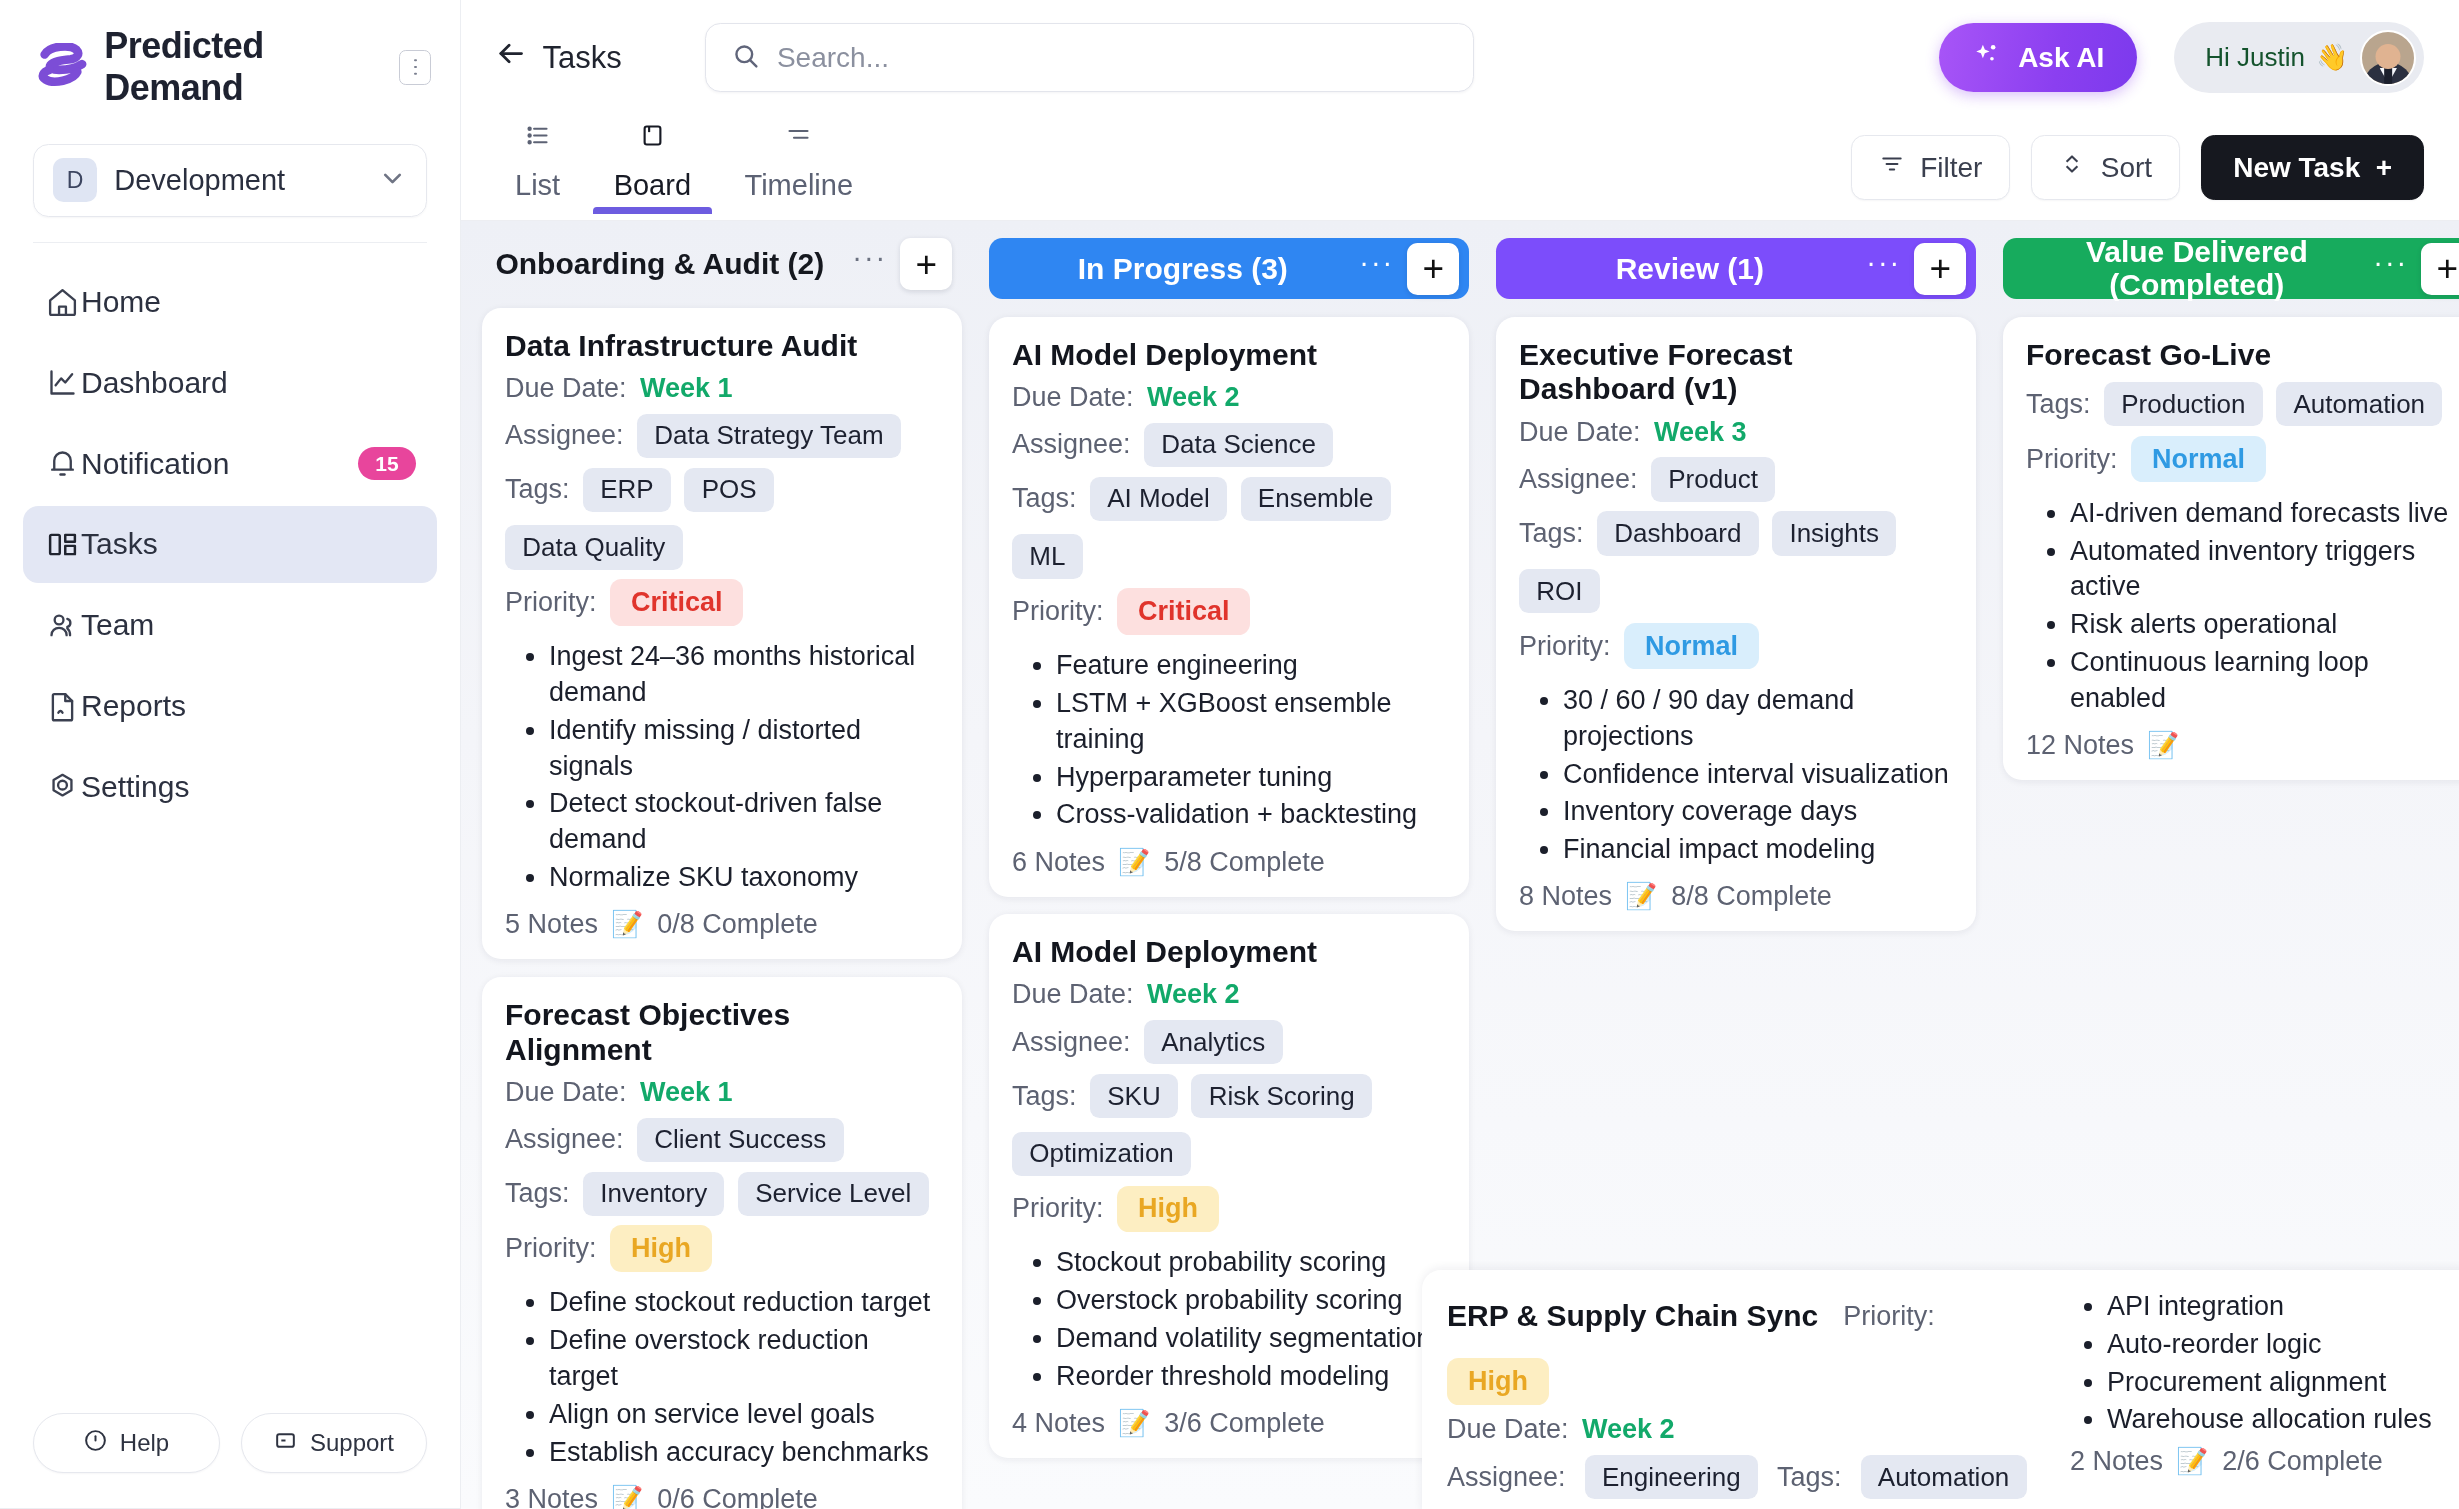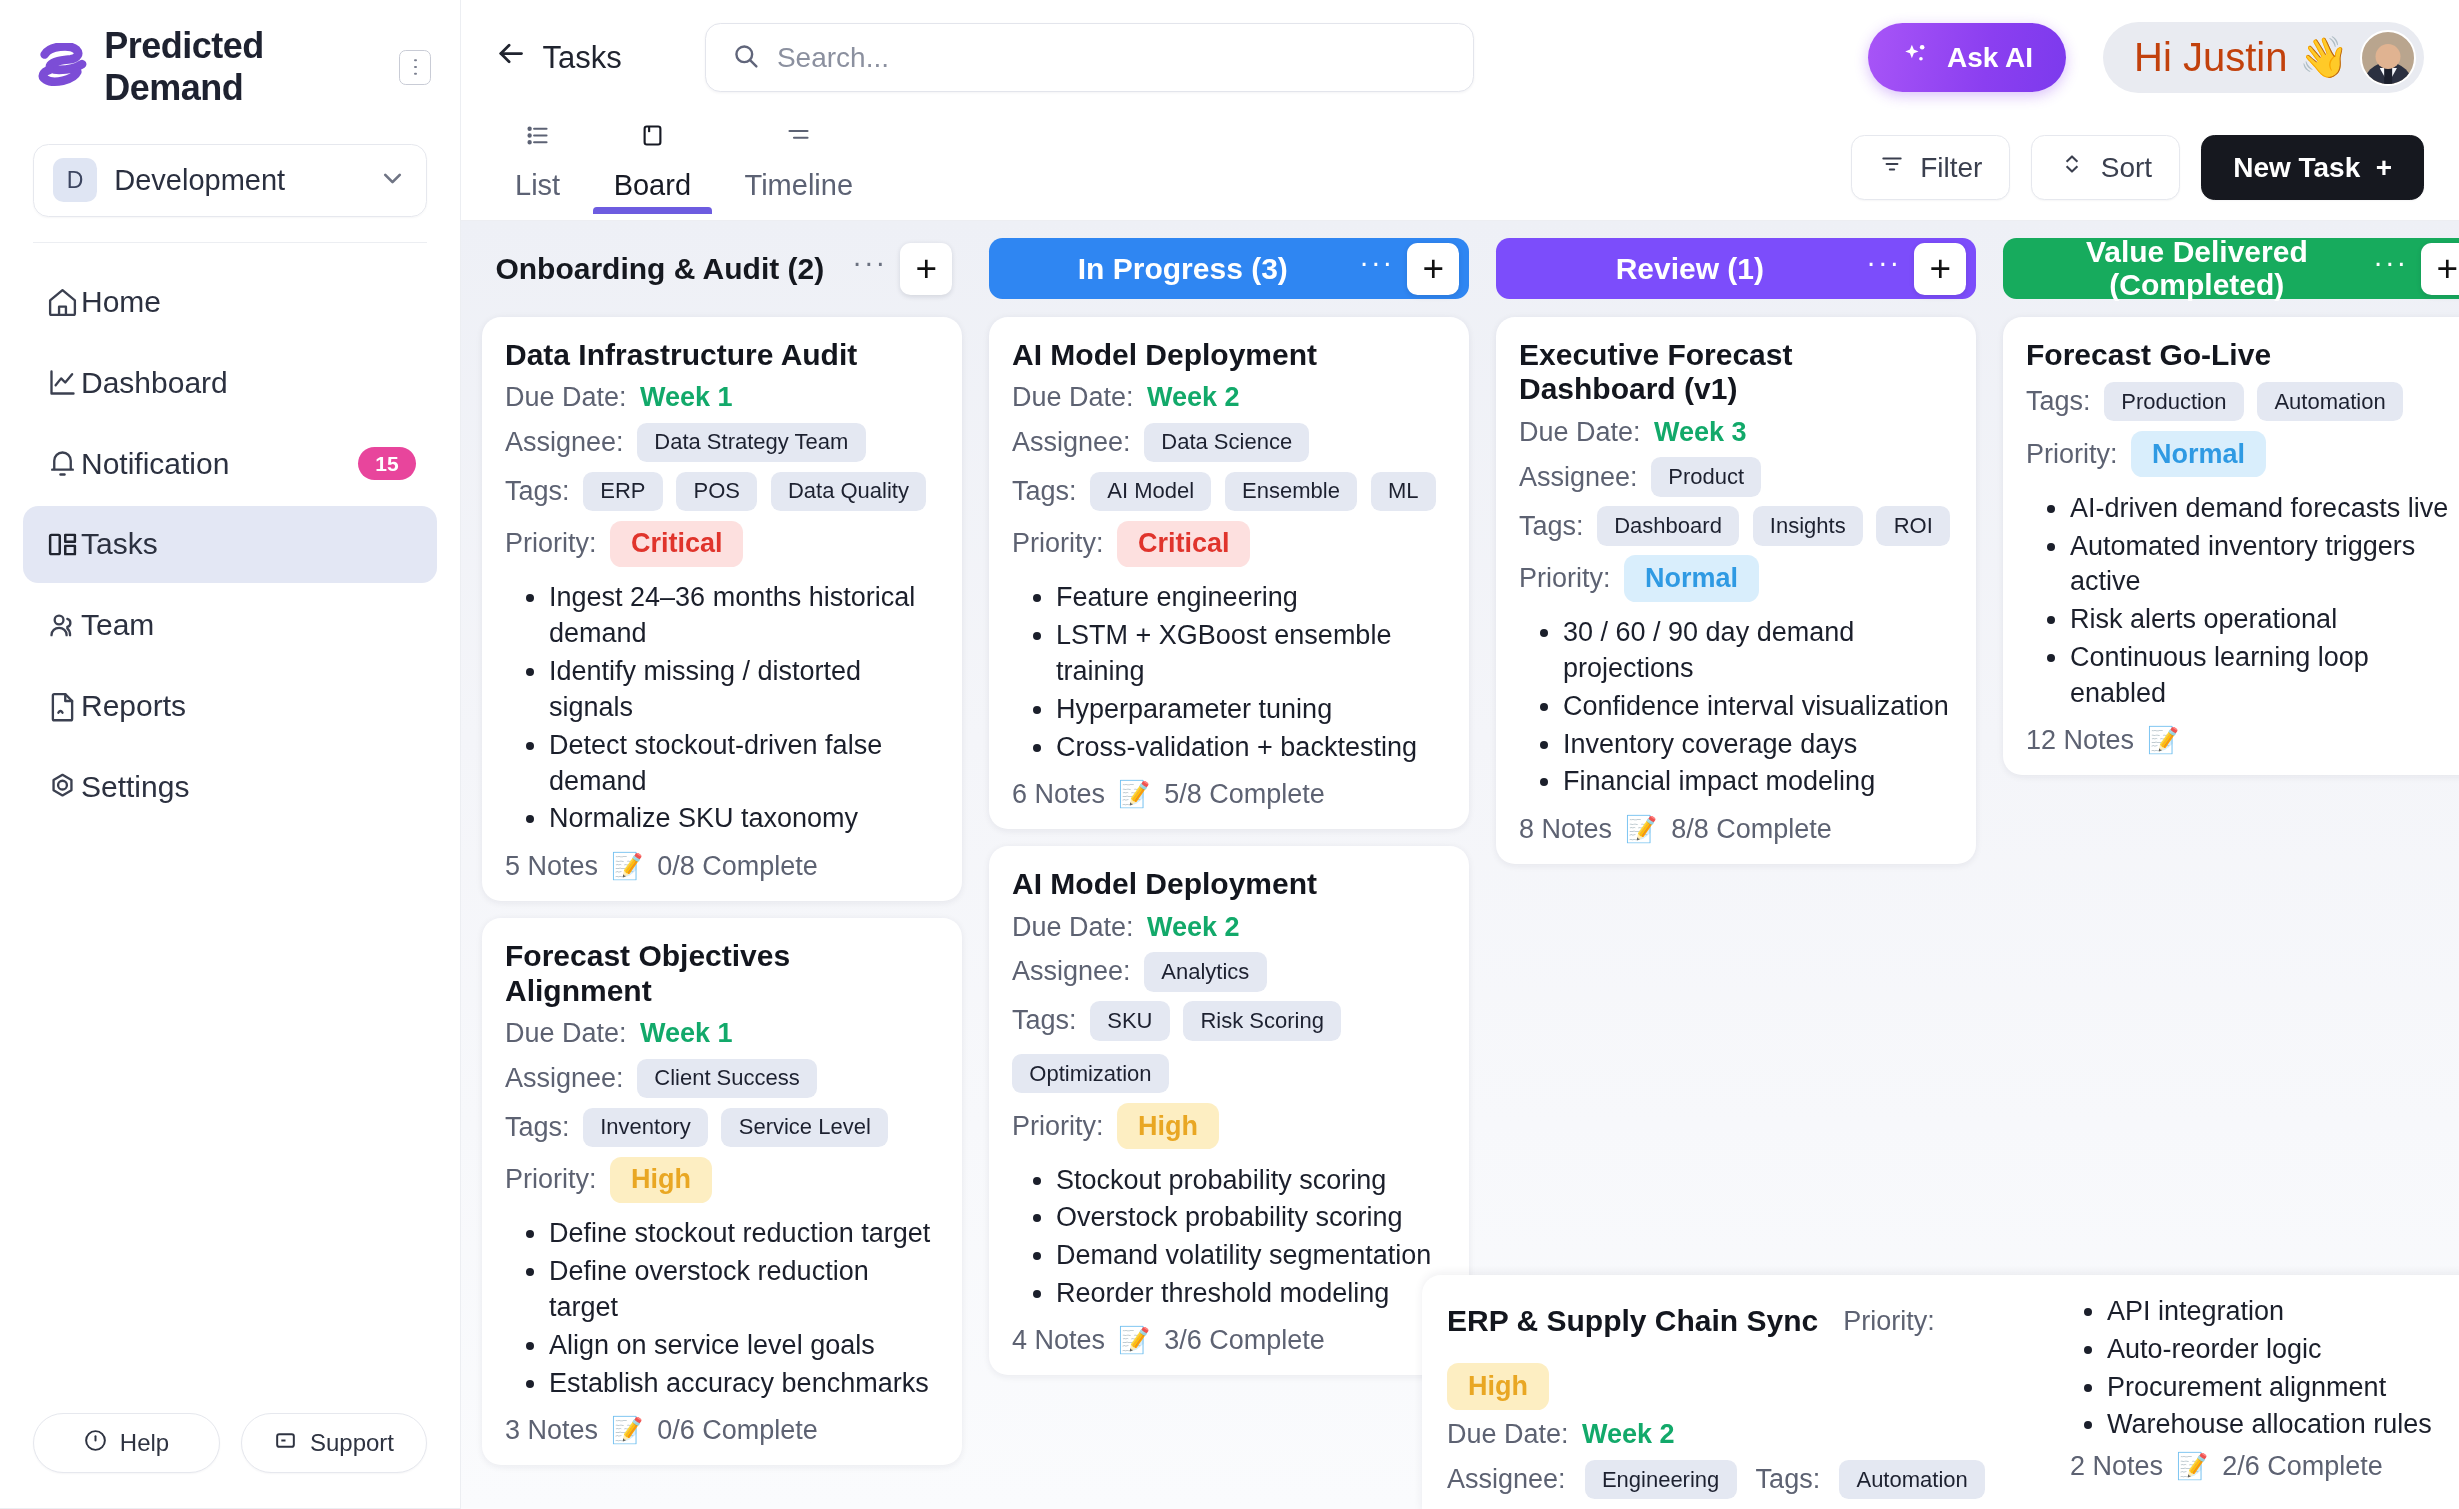--- a/index.html
+++ b/index.html
@@ -89,21 +89,21 @@
     height: 69px; padding: 0 33px; border-radius: 960px;
     background: linear-gradient(100deg, #a855f7 0%, #8b3ff0 60%, #7c3aed 100%);
     color: #fff; font-size: 28px; font-weight: 600;
     display: flex; align-items: center; gap: 17.3px;
     box-shadow: 0 3.8px 13.4px rgba(139,63,240,.32);
   }
   .greet {
     height: 71px; border-radius: 960px; background: #e9ebf1;
     display: flex; align-items: center; gap: 11.5px; padding: 0 7.7px 0 31px;
   }
-  .greet-txt { font-size: 40px; color: #c2410c; }
+  .greet-txt { font-size: 26px; color: #14532d; }
   .avatar {
     width: 56px; height: 56px; border-radius: 50%; overflow: hidden;
     border: 2.9px solid #fff; background: #b9a58e; position: relative; flex: 0 0 56px;
   }
   .avatar .face { position:absolute; left:50%; top:24%; transform:translateX(-50%);
     width:25px; height:25px; border-radius:50%; background:#e0b391; }
   .avatar .body { position:absolute; left:50%; bottom:-5.8px; transform:translateX(-50%);
     width:50px; height:27px; border-radius:25px 25px 0 0; background:#2b3040; }
   .avatar .tie { position:absolute; left:50%; bottom:0; transform:translateX(-50%);
     width:7.7px; height:17.3px; background:#1b1f2c; }
@@ -163,21 +163,21 @@
   .card {
     background:#fff; border-radius: 19px; padding: 21px 23px 19px 23px;
     box-shadow: 0 1.9px 7.7px rgba(22,28,60,.07);
   }
   .card-title { font-size: 30px; font-weight: 700; color:#13161e; line-height:1.16; margin-bottom: 5.8px; }
   .meta-row { display:flex; align-items:center; gap:13.4px; flex-wrap: wrap; margin-top: 9.6px; }
   .meta-label { font-size: 27px; color:#5d6272; }
   .due-val { font-size: 27px; font-weight: 700; color:#12a96a; }
   .chip {
     background:#e4e8f2; border-radius: 9.6px; padding: 6.7px 17.3px;
-    font-size: 22px; color:#1d2130; white-space: nowrap;
+    font-size: 26px; color:#1d2130; white-space: nowrap;
   }
   .pill { border-radius: 11.5px; padding: 7.7px 21px; font-size: 27px; font-weight: 700; }
   .pill.critical { background:#fde0df; color:#e0342c; }
   .pill.high { background:#fdeec2; color:#e9a723; }
   .pill.normal { background:#d9eefc; color:#2f9ae3; }
   .bullets { margin: 13.4px 0 0 44px; }
   .bullets li { font-size: 27px; color:#1b1f2b; line-height: 1.33; margin-bottom: 1.9px; }
   .foot { margin-top: 13.4px; display:flex; align-items:center; gap: 13.4px; font-size:27px; color:#5d6272; }
   .foot .note-ico { font-size: 26px; }
 

